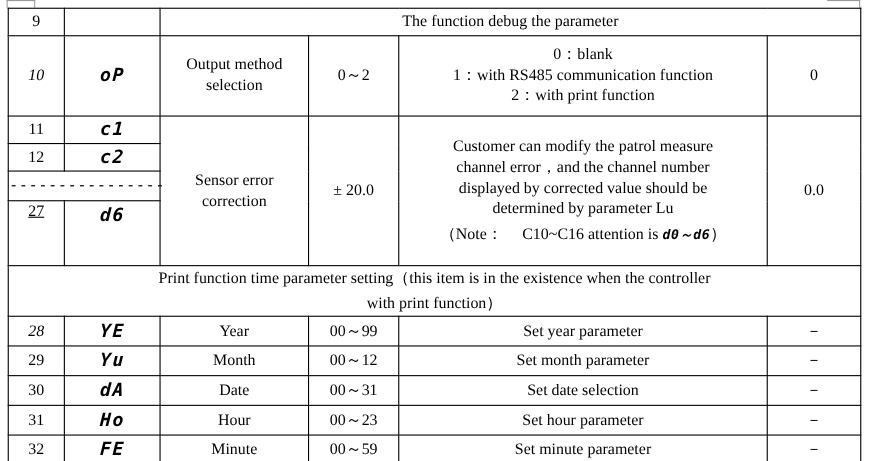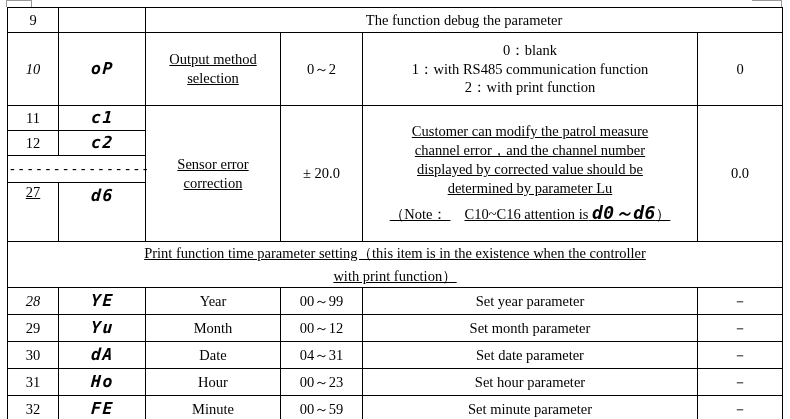--- a/index.html
+++ b/index.html
@@ -81,36 +81,35 @@
     font-weight: 700;
     font-size: 16.5px;
     letter-spacing: 1.5px;
     transform: skewX(-3deg);
     display: inline-block;
   }
   .led-inline {
     font-family: "DejaVu Sans Mono", "Liberation Mono", monospace;
     font-style: italic;
     font-weight: 700;
-    font-size: 18px;
+    font-size: 12px;
     letter-spacing: 0.5px;
   }
 
   .left-lines {
     text-align: left;
     padding-left: 14px;
   }
   .left-lines .ln {
     display: block;
     white-space: nowrap;
   }
   .ctr-lines .ln {
     display: block;
     white-space: nowrap;
-    text-decoration: underline;
   }
 
   .dash-sep {
     font-family: "Liberation Sans", sans-serif;
     font-size: 14px;
     letter-spacing: 0px;
     white-space: nowrap;
   }
 
   .two-line { line-height: 1.55; }
@@ -229,22 +228,22 @@
         <td>Set month parameter</td>
         <td>－</td>
       </tr>
 
       <tr>
         <td style="height:26px;">30</td>
         <td>
           <span class="led">dA</span>
         </td>
         <td>Date</td>
-        <td>04～31</td>
-        <td>Set date parameter</td>
+        <td>00～31</td>
+        <td>Set date selection</td>
         <td>－</td>
       </tr>
 
       <tr>
         <td style="height:26px;">31</td>
         <td>
           <span class="led">Ho</span>
         </td>
         <td>Hour</td>
         <td>00～23</td>

